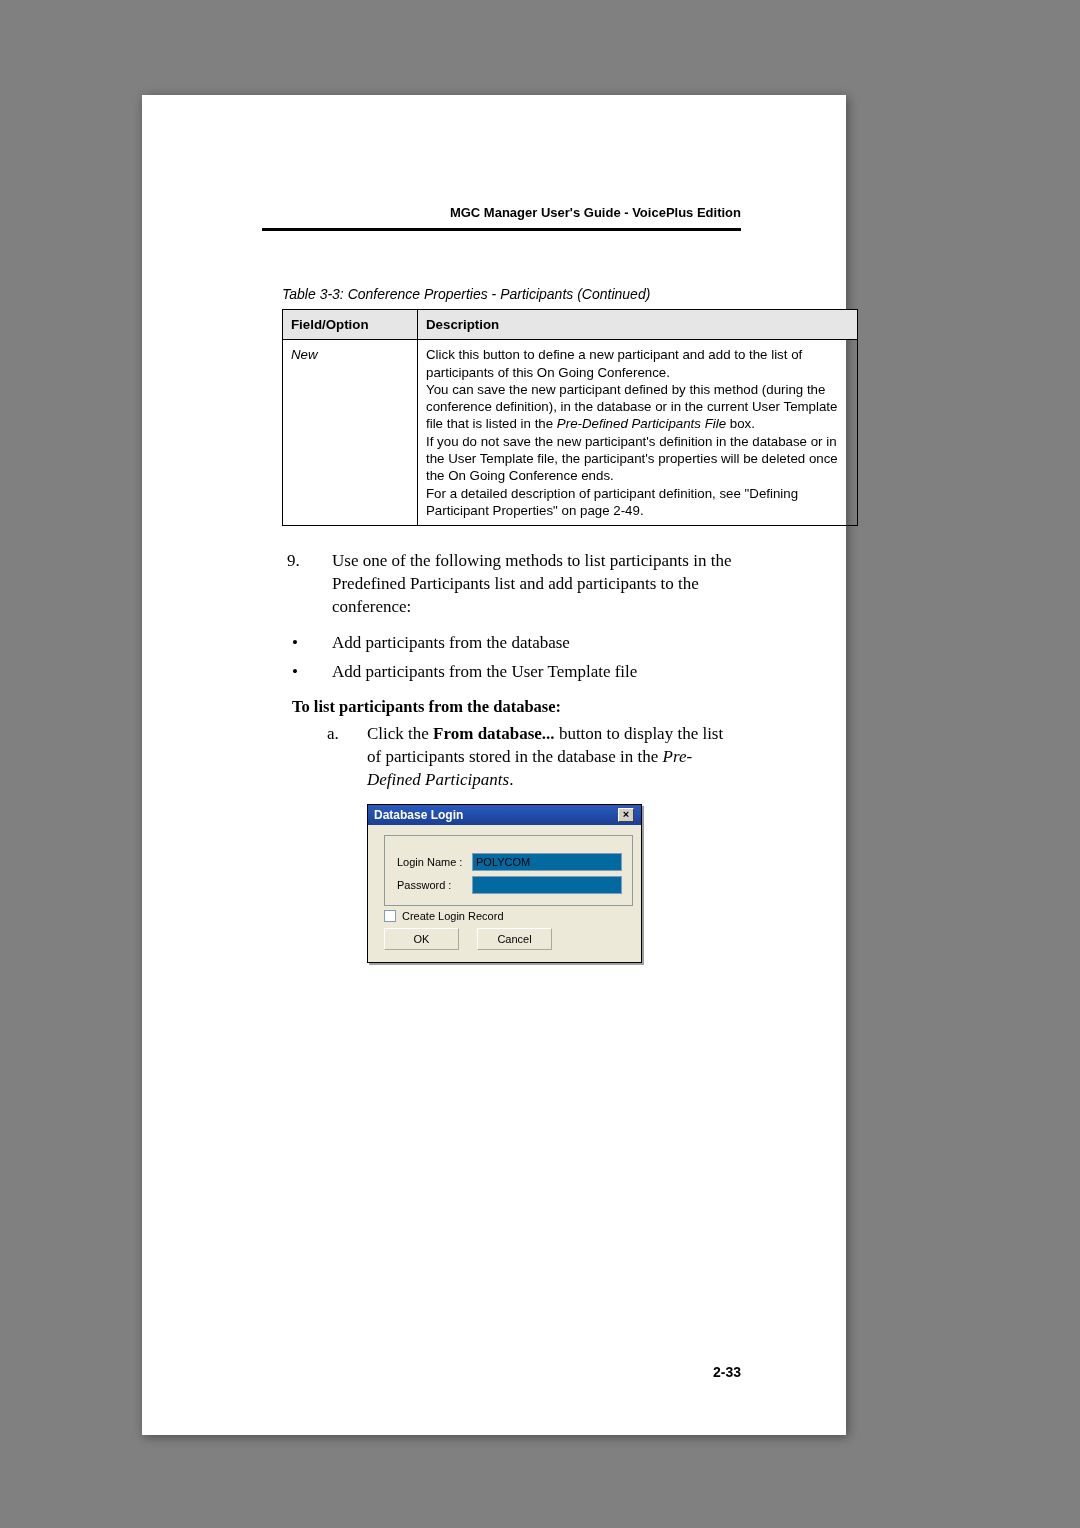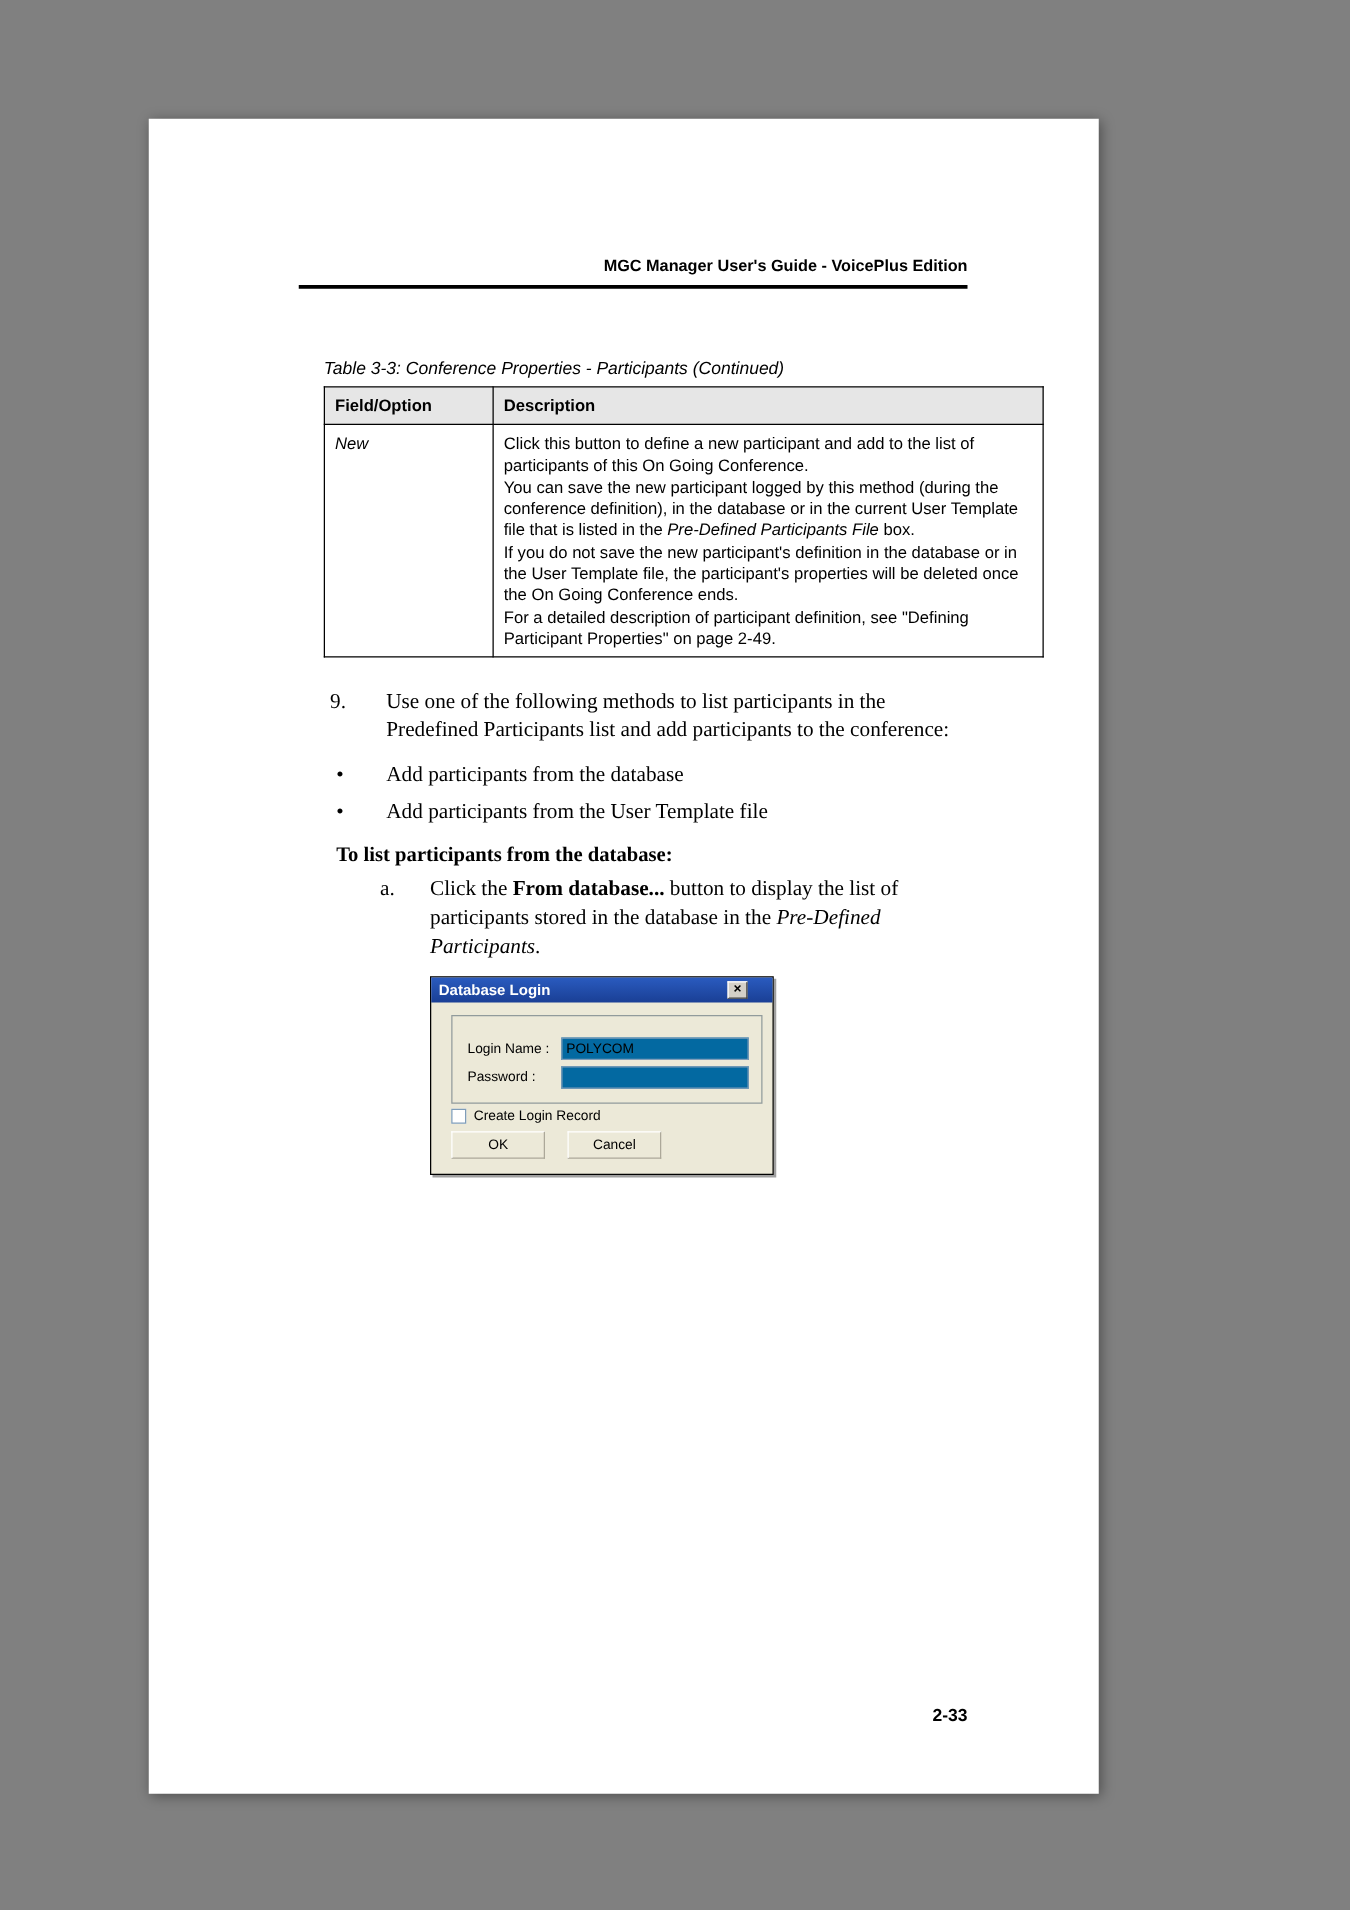--- a/index.html
+++ b/index.html
@@ -6,23 +6,23 @@
   body {
     width: 1080px;
     height: 1528px;
     background: #808080;
     font-family: "Times New Roman", Times, serif;
     color: #000;
     position: relative;
   }
   .page {
     position: absolute;
-    left: 119px;
+    left: 142px;
     top: 95px;
-    width: 760px;
+    width: 704px;
     height: 1340px;
     background: #fff;
     box-shadow: 2px 2px 10px rgba(0,0,0,.4);
     padding: 110px 105px 70px 120px;
   }
   .header-text {
     font-family: Helvetica, Arial, sans-serif;
     font-weight: bold;
     font-size: 13px;
     text-align: right;
@@ -83,21 +83,21 @@
     width: 275px;
     margin-left: 105px;
     margin-top: 10px;
     border: 1px solid #000;
     background: #ece9d8;
     font-family: Tahoma, Arial, sans-serif;
     font-size: 12px;
     box-shadow: 2px 2px 0 #a0a0a0;
     position: relative;
   }
-  .titlebar { background: linear-gradient(#2a5bbf,#1a3f95); color: #fff; padding: 2px 20px 2px 6px; font-weight: bold; font-size: 12px; display: flex; justify-content: space-between; align-items: center; height: 20px;}
+  .titlebar { background: linear-gradient(#2a5bbf,#1a3f95); color: #fff; padding: 2px 7px 2px 6px; font-weight: bold; font-size: 12px; display: flex; justify-content: space-between; align-items: center; height: 20px;}
   .closebtn { width: 16px; height: 14px; background: #d4d0c8; border: 1px solid #fff; border-right-color:#404040; border-bottom-color:#404040; color:#000; display:flex; align-items:center; justify-content:center; font-weight:bold; font-size:11px; line-height:1; }
   .dlgbody { padding: 10px 16px 12px; position: relative; }
   .dlgbody fieldset { border: 1px solid #919b9c; padding: 17px 10px 6px 12px; margin-bottom: 4px; position: relative; }
   .row { display:flex; align-items:center; margin-bottom:5px; }
   .lbl { width: 75px; text-align:left; font-size:11px; }
   .tinput { flex:1; height:18px; border:1px solid #7f9db9; background:#0369a1; font-size:11px; padding:1px 3px; color:#000;}
   .chkrow { display:flex; align-items:center; gap:6px; font-size:11px; margin: 2px 0 6px; }
   .chk { width:12px; height:12px; border:1px solid #7f9db9; background:#fff; display:inline-block;}
   .btnrow { display:flex; justify-content:flex-start; gap:18px; }
   .wbtn { width:75px; height:22px; background:#ece9d8; border:1px solid #aca899; border-top-color:#fff; border-left-color:#fff; font-size:11px; }
@@ -123,21 +123,21 @@
         <th>Field/Option</th>
         <th>Description</th>
       </tr>
     </thead>
     <tbody>
       <tr>
         <td class="fo">New</td>
         <td class="desc">
           <p>Click this button to define a new participant and add to the list of participants of this On Going Conference.</p>
           <p>
-            <span>You can save the new participant logged by this method (during the conference definition), in the database or in the current User Template file that is listed in the </span><span class="ital">Pre-Defined Participants File</span><span> box.</span>
+            <span>You can save the new participant defined by this method (during the conference definition), in the database or in the current User Template file that is listed in the </span><span class="ital">Pre-Defined Participants File</span><span> box.</span>
           </p>
           <p>If you do not save the new participant's definition in the database or in the User Template file, the participant's properties will be deleted once the On Going Conference ends.</p>
           <p>For a detailed description of participant definition, see "Defining Participant Properties" on page 2-49.</p>
         </td>
       </tr>
     </tbody>
   </table>
 
   <ol class="numlist">
     <li>

